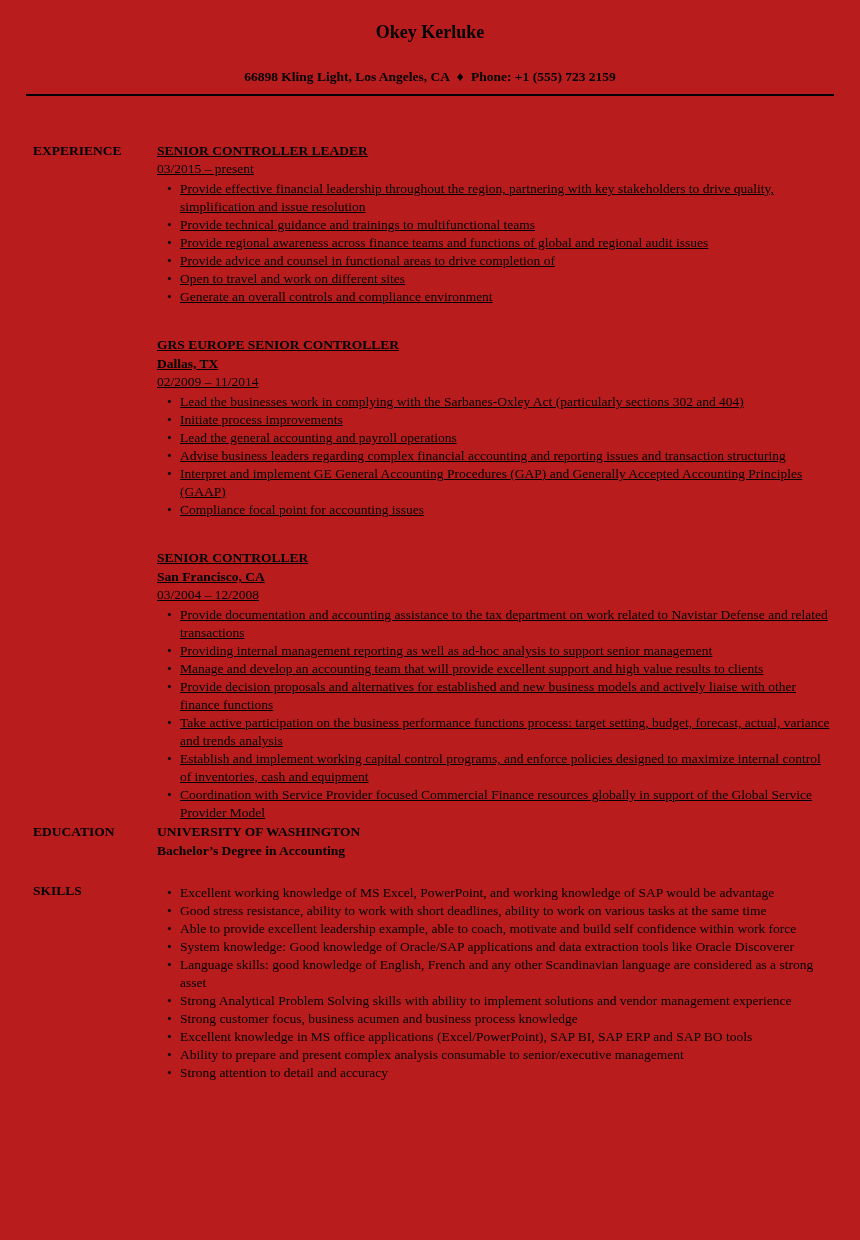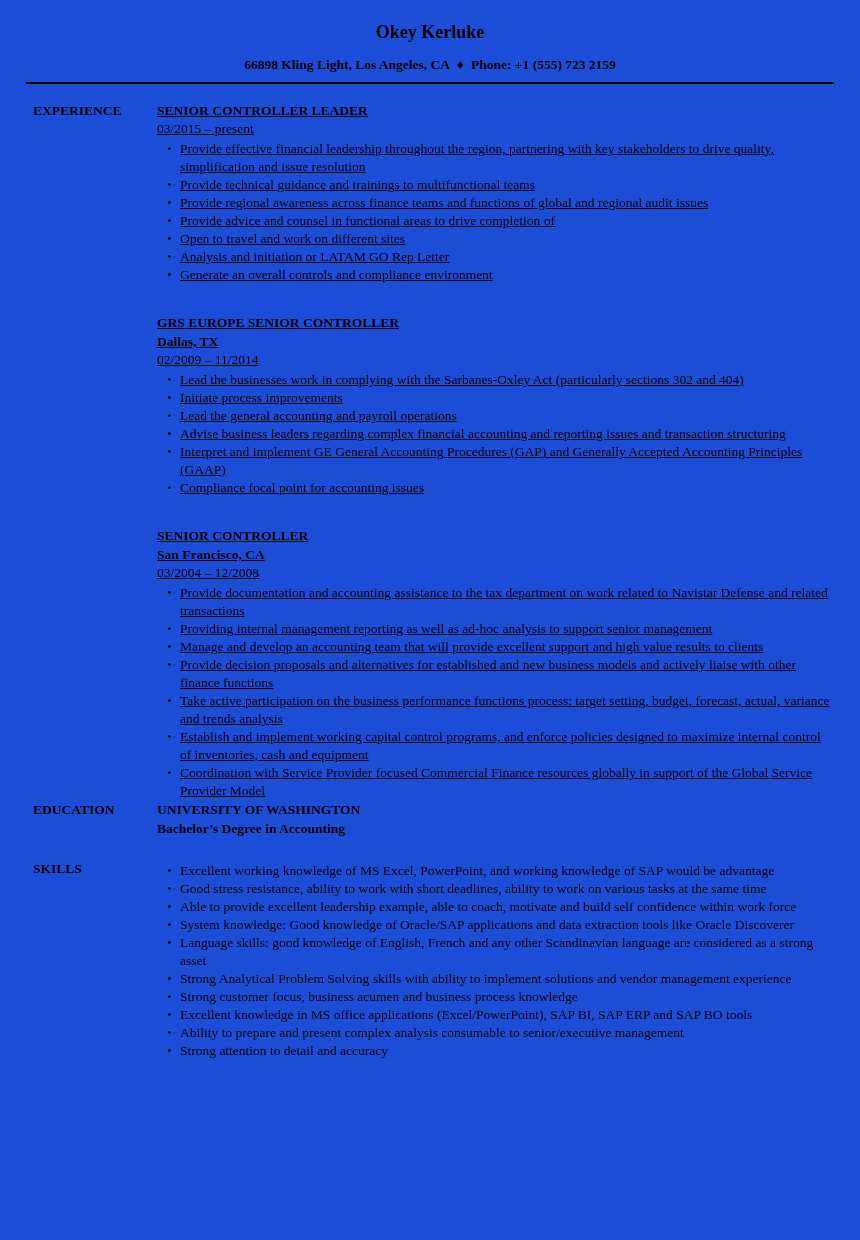--- a/index.html
+++ b/index.html
@@ -1,39 +1,40 @@
 <!DOCTYPE html>
 <html><head>
 <meta charset="utf-8">
 <style>
   html, body { margin: 0; padding: 0; background: #ffffff; }
   .page {
     width: 860px;
     height: 1240px;
-    background: #1d4ed8;
+    background: #b91c1c;
     color: #000000;
     font-family: "Liberation Serif", serif;
     font-size: 13.5px;
     line-height: 18px;
     box-sizing: border-box;
     overflow: hidden;
   }
   .header { text-align: center; padding-top: 21px; }
   .name { font-size: 18px; font-weight: bold; line-height: 23px; }
-  .contact { font-weight: bold; margin-top: 12px; line-height: 18px; }
+  .contact { font-weight: bold; margin-top: 24px; line-height: 18px; }
   .contact .sep { padding: 0 4px; }
   .rule {
     border: none;
     border-top: 2.5px solid #000000;
     margin: 8px 26px 0 26px;
   }
   .main {
     display: grid;
     grid-template-columns: 124px 1fr;
     padding: 17px 25px 0 33px;
+    margin-top: 28px;
   }
   .section-label { font-weight: bold; line-height: 19px; }
   .job { margin-bottom: 29px; text-decoration: underline; }
   .job:last-child { margin-bottom: 0; }
   .job-title { font-weight: bold; line-height: 19px; }
   .job-location { font-weight: bold; line-height: 19px; }
   .job-dates { line-height: 17px; }
   ul.bullets { margin: 3px 0 0 0; padding: 0 0 0 23px; list-style: none; }
   ul.bullets li { position: relative; }
   ul.bullets li::before { content: "\2022"; position: absolute; left: -13px; }
@@ -64,21 +65,20 @@
 
       <div class="job">
         <div class="job-title">SENIOR CONTROLLER LEADER</div>
         <div class="job-dates">03/2015 – present</div>
         <ul class="bullets">
             <li>Provide effective financial leadership throughout the region, partnering with key stakeholders to drive quality, simplification and issue resolution</li>
             <li>Provide technical guidance and trainings to multifunctional teams</li>
             <li>Provide regional awareness across finance teams and functions of global and regional audit issues</li>
             <li>Provide advice and counsel in functional areas to drive completion of</li>
             <li>Open to travel and work on different sites</li>
-            <li>Analysis and initiation or LATAM GO Rep Letter</li>
             <li>Generate an overall controls and compliance environment</li>
           </ul>
       </div>
 
       <div class="job">
         <div class="job-title">GRS EUROPE SENIOR CONTROLLER</div>
         <div class="job-location">Dallas, TX</div>
         <div class="job-dates">02/2009 – 11/2014</div>
         <ul class="bullets">
             <li>Lead the businesses work in complying with the Sarbanes-Oxley Act (particularly sections 302 and 404)</li>

